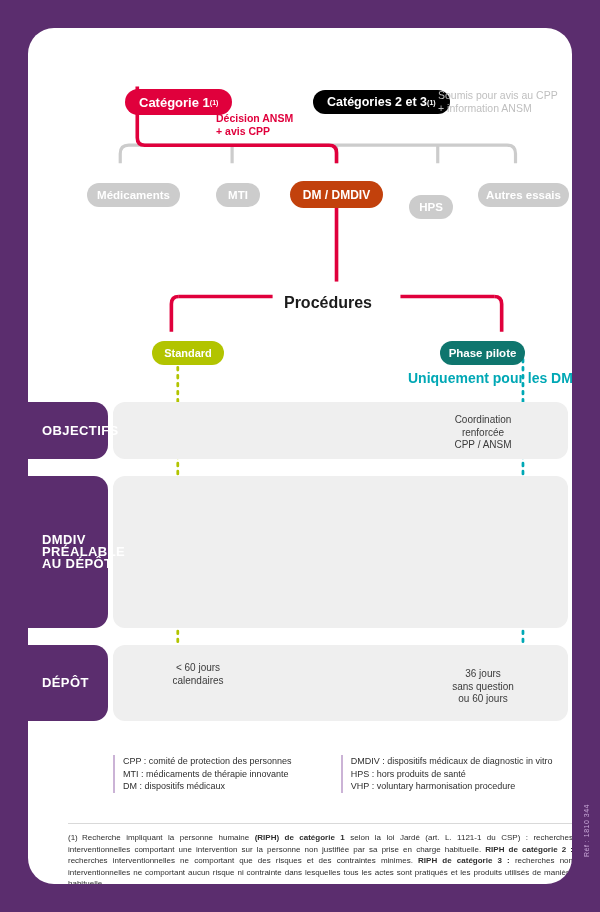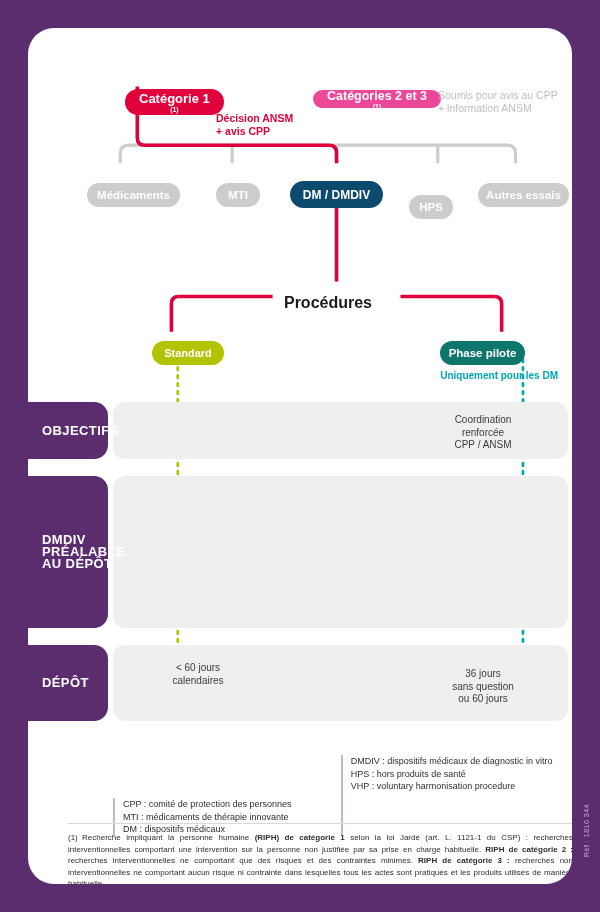--- a/index.html
+++ b/index.html
@@ -34,38 +34,37 @@
   }
   .refcode span{ transform:rotate(-90deg); white-space:nowrap; }
 
   
   .pill{
     display:inline-flex;align-items:center;justify-content:center;
     border-radius:999px;
     color:#fff;font-weight:bold;
     white-space:nowrap;
     box-sizing:border-box;
-    flex-direction:column;
   }
   #cat1{
     position:absolute;left:97px;top:61px;
     height:26px;padding:0 14px;
     background:#e0003c;font-size:13px;
   }
   #cat1 sup{font-size:7px;vertical-align:super;font-weight:bold;}
   #cat1note{
     position:absolute;left:188px;top:60px;
     color:#e0003c;font-size:10.5px;font-weight:bold;line-height:13px;
     white-space:pre-line;
     margin-top:24px;
   }
   #cat23{
     position:absolute;left:285px;top:62px;
-    height:18px;padding:0 14px;
-    background:#ec4899;font-size:12.5px;
+    height:24px;padding:0 14px;
+    background:#000000;font-size:12.5px;
   }
   #cat23 sup{font-size:7px;vertical-align:super;}
   #cat23note{
     position:absolute;left:410px;top:61px;
     color:#bfbfbf;font-size:10.5px;line-height:13px;
     white-space:pre-line;
   }
 
   
   .wires{position:absolute;left:0;top:0;width:600px;height:912px;pointer-events:none;}
@@ -73,40 +72,40 @@
   
   .spill{
     position:absolute;height:24px;
     display:flex;align-items:center;justify-content:center;
     border-radius:999px;background:#cccccc;color:#ffffff;
     font-size:11.5px;font-weight:bold;white-space:nowrap;
     box-sizing:border-box;padding:0 12px;
   }
   #n-med{left:59px;top:155px;width:93px;}
   #n-mti{left:188px;top:155px;width:44px;}
-  #n-dm{left:262px;top:153px;width:93px;height:27px;background:#0c4a6e;font-size:12px;}
+  #n-dm{left:262px;top:153px;width:93px;height:27px;background:#c2410c;font-size:12px;}
   #n-hps{left:381px;top:155px;width:44px;margin-top:12px;}
   #n-autres{left:450px;top:155px;width:91px;}
 
   
   #proc{
     position:absolute;left:0;top:266px;width:600px;
     text-align:center;font-size:16px;font-weight:bold;color:#1b1b1b;
   }
   #p-standard{
     position:absolute;left:124px;top:313px;width:72px;height:24px;
     background:#b2c400;font-size:11px;
   }
   #p-pilote{
     position:absolute;left:412px;top:313px;width:85px;height:24px;
     background:#0f766e;font-size:11.5px;
   }
   #p-pilote-note{
     position:absolute;left:380px;top:342px;width:150px;text-align:right;
-    color:#00a8b5;font-size:10px;font-weight:bold;white-space:nowrap;
+    color:#00a8b5;font-size:14px;font-weight:bold;white-space:nowrap;
   }
 
   
   .band{
     position:absolute;left:85px;
     background:#efefef;border-radius:12px;
   }
   #band-obj{top:374px;width:455px;height:57px;}
   #band-act{top:448px;width:455px;height:152px;}
   #band-del{top:617px;width:455px;height:76px;}
@@ -136,21 +135,21 @@
   .legend{
     position:absolute;left:85px;top:727px;width:460px;
     display:flex;gap:24px;
   }
   .legcol{
     border-left:2px solid #cbb3d6;
     padding-left:8px;
     color:#2e2e2e;font-size:9px;line-height:12.5px;
   }
   .legcol div{white-space:nowrap;}
-  #legcol-a{width:205px;margin-top:43px;}
+  #legcol-a{width:205px;}
   #legcol-b{width:235px;}
 
   
   #footrule{
     position:absolute;left:40px;top:795px;width:510px;height:1px;background:#d9d9d9;
   }
   #footnote{
     position:absolute;left:40px;top:804px;width:505px;
     color:#2e2e2e;font-size:8px;line-height:11.5px;
     text-align:justify;

